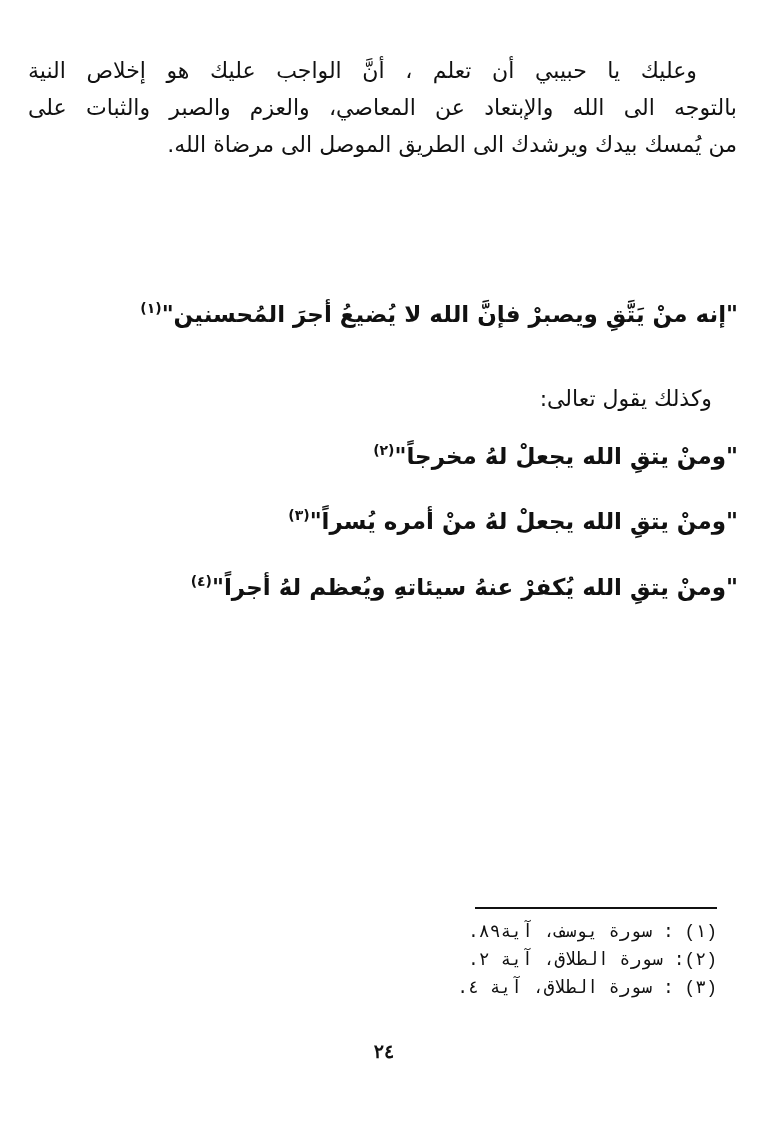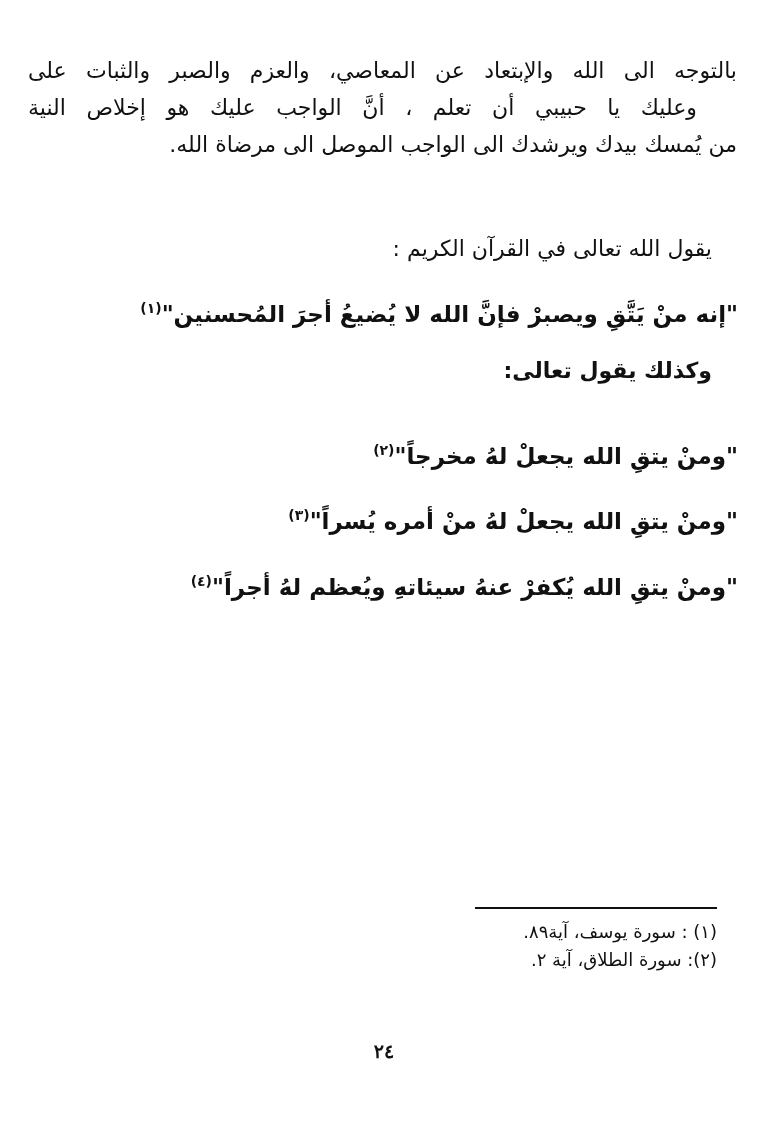--- a/index.html
+++ b/index.html
@@ -25,21 +25,21 @@
   .para-line { text-align: justify; text-align-last: justify; white-space: normal; }
   .para-line.first { text-indent: 40px; }
   .para-line.last { text-align: right; text-align-last: right; }
   .intro-line {
     position: absolute;
     right: 56px;
     font-size: 22px;
     white-space: nowrap;
   }
   .intro-1 { top: 236px; }
-  .intro-2 { top: 358px; font-weight: bold; }
+  .intro-2 { top: 386px; }
   .verse-line {
     position: absolute;
     right: 30px;
     font-size: 23px;
     font-weight: bold;
     white-space: nowrap;
   }
   .verse-1 { top: 300px; }
   .verse-2 { top: 442px; }
   .verse-3 { top: 507px; }
@@ -58,45 +58,44 @@
     background: #111111;
   }
   .footnotes {
     position: absolute;
     top: 918px;
     right: 51px;
     font-size: 18px;
     line-height: 28px;
     text-align: right;
   }
-  .footnote-item { white-space: nowrap; }
+  .footnote-item { white-space: nowrap; font-family: Liberation Mono, monospace; }
   .page-number {
     position: absolute;
     top: 1040px;
     left: 0;
     width: 100%;
     text-align: center;
     font-size: 19px;
     font-weight: bold;
     letter-spacing: 2px;
     font-family: Liberation Serif, serif;
   }
 </style>
 </head>
 <body>
 
 <div class="page">
 
   <div class="body-text">
+    <div class="para-line first">وعليك يا حبيبي أن تعلم ، أنَّ الواجب عليك هو إخلاص النية</div>
     <div class="para-line">بالتوجه الى الله والإبتعاد عن المعاصي، والعزم والصبر والثبات على</div>
-    <div class="para-line first">وعليك يا حبيبي أن تعلم ، أنَّ الواجب عليك هو إخلاص النية</div>
-    <div class="para-line last">من يُمسك بيدك ويرشدك الى الواجب الموصل الى مرضاة الله.</div>
+    <div class="para-line last">من يُمسك بيدك ويرشدك الى الطريق الموصل الى مرضاة الله.</div>
   </div>
 
-  <div class="intro-line intro-1">يقول الله تعالى في القرآن الكريم :</div>
 
   <div class="verse-line verse-1">
     <span>"إنه منْ يَتَّقِ ويصبرْ فإنَّ الله لا يُضيعُ أجرَ المُحسنين"</span><span class="fn-ref">(١)</span>
   </div>
 
   <div class="intro-line intro-2">وكذلك يقول تعالى:</div>
 
   <div class="verse-line verse-2">
     <span>"ومنْ يتقِ الله يجعلْ لهُ مخرجاً"</span><span class="fn-ref">(٢)</span>
   </div>
@@ -107,17 +106,18 @@
 
   <div class="verse-line verse-4">
     <span>"ومنْ يتقِ الله يُكفرْ عنهُ سيئاتهِ ويُعظم لهُ أجراً"</span><span class="fn-ref">(٤)</span>
   </div>
 
   <div class="footnote-sep"></div>
 
   <div class="footnotes">
     <div class="footnote-item">(١) : سورة يوسف، آية٨٩.</div>
     <div class="footnote-item">(٢): سورة الطلاق، آية ٢.</div>
+    <div class="footnote-item">(٣) : سورة الطلاق، آية ٤.</div>
   </div>
 
   <div class="page-number">٢٤</div>
 
 </div>
 
 </body></html>

